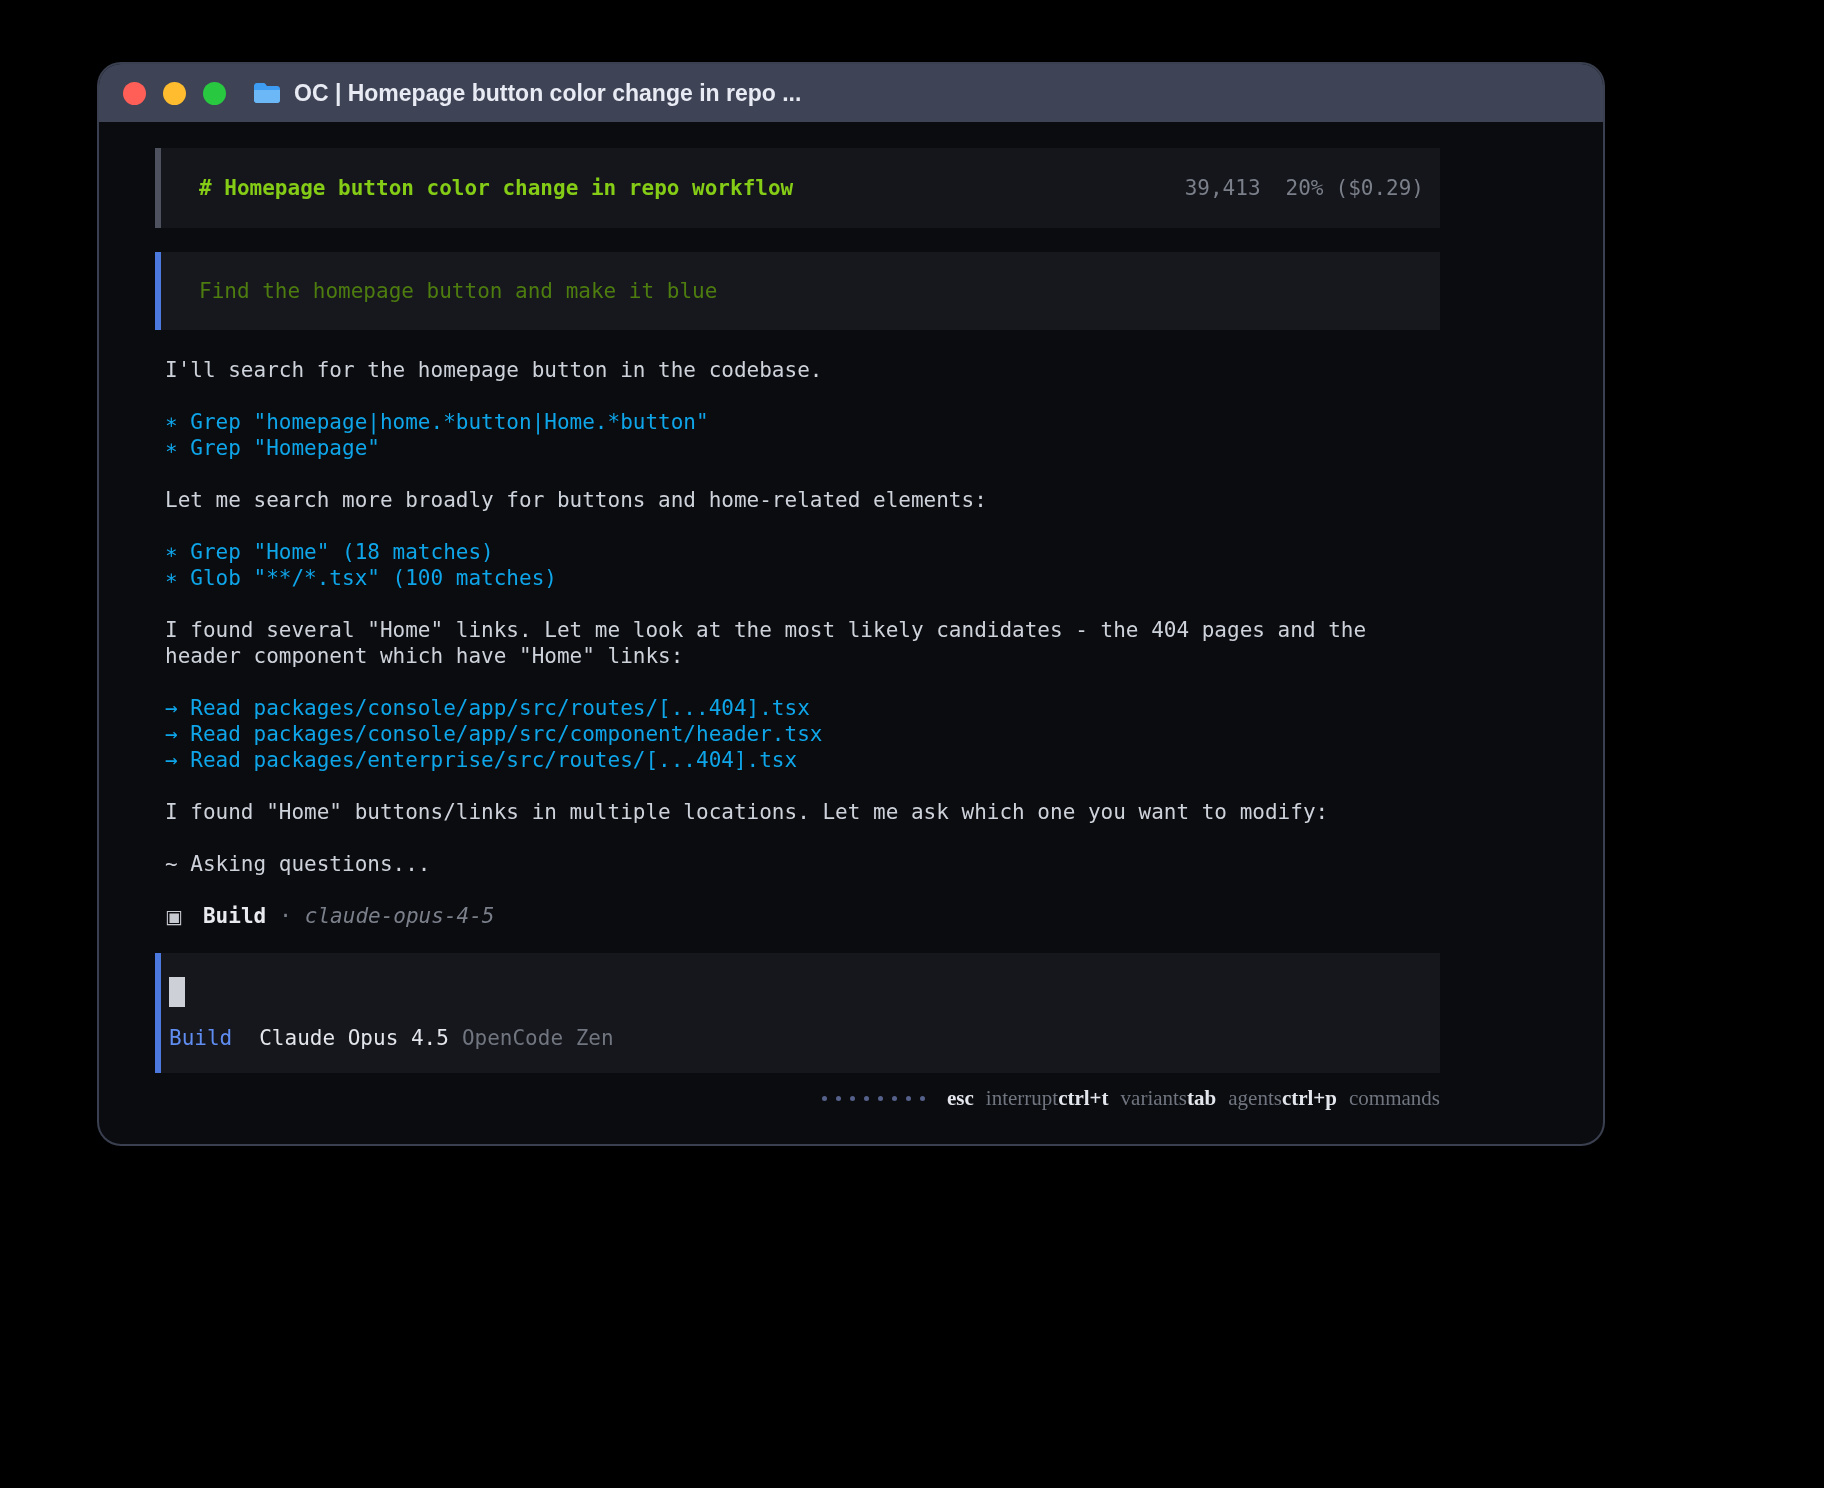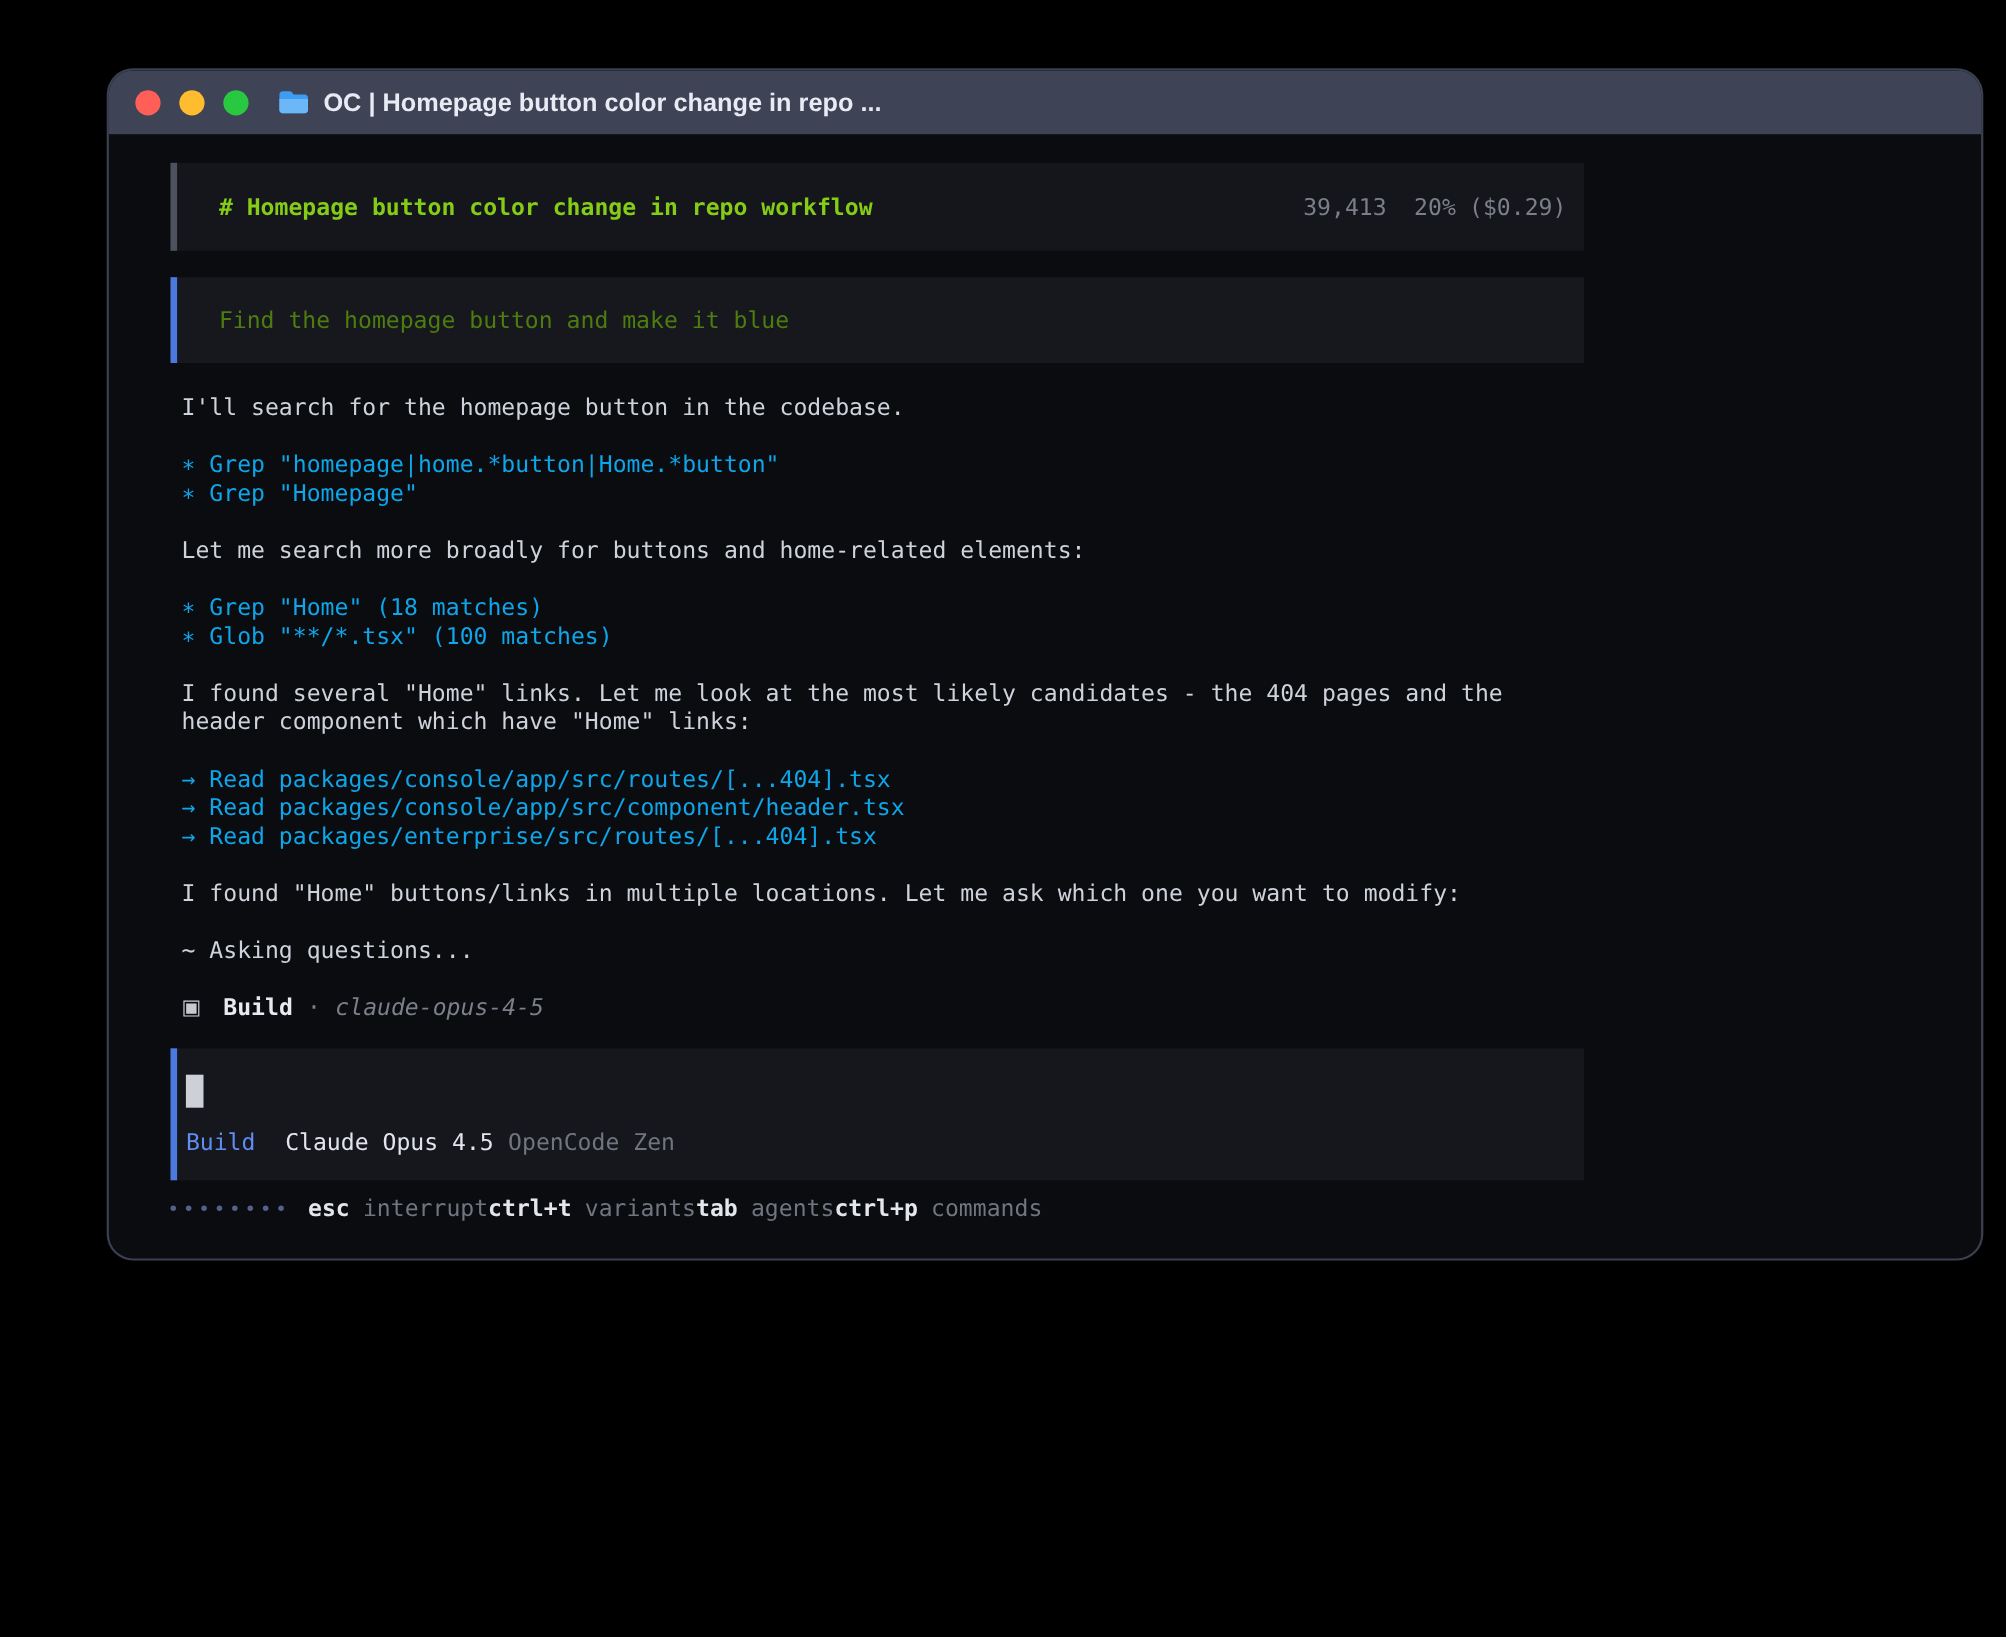--- a/index.html
+++ b/index.html
@@ -1,19 +1,19 @@
 <!DOCTYPE html>
 <html><head>
 <meta charset="utf-8">
 <style>
   html,body{margin:0;padding:0;}
   body{width:1824px;height:1488px;background:#000;position:relative;overflow:hidden;}
 
   .window{
-    position:absolute;left:99px;top:64px;width:1702px;height:1080px;
+    position:absolute;left:99px;top:64px;width:1504px;height:1080px;
     border-radius:22px;background:#0b0c10;box-shadow:0 0 0 2px #3b4050;overflow:hidden;
   }
 
   
   .titlebar{height:58px;background:#3e4355;display:flex;align-items:center;padding:0 24px;box-sizing:border-box;}
   .lights{display:flex;gap:17px;}
   .light{width:23px;height:23px;border-radius:50%;}
   .light.red{background:#ff5f57;}
   .light.yellow{background:#febc2e;}
   .light.green{background:#28c840;}
@@ -48,21 +48,21 @@
   .agent-model{color:#7a7f8a;font-style:italic;}
 
   .input-box{margin-top:24px;height:120px;background:#16171c;border-left:6px solid #4b79dd;
     box-sizing:border-box;padding:24px 16px 22px 8px;display:flex;flex-direction:column;justify-content:space-between;}
   .cursor{width:16px;height:30px;background:#cdd0d6;}
   .input-meta{display:flex;align-items:baseline;height:26px;line-height:26px;}
   .mode{color:#5f8df2;margin-right:27px;}
   .model{color:#e2e5eb;margin-right:13px;}
   .provider{color:#70757f;}
 
-  .status-bar{margin-top:12px;display:flex;align-items:center;justify-content:flex-start;height:26px;}
+  .status-bar{margin-top:12px;display:flex;align-items:center;justify-content:flex-end;height:26px;font-family:Liberation Serif, serif;}
   .sb-left{display:flex;align-items:center;gap:22px;}
   .spinner{display:flex;align-items:center;gap:9px;}
   .dot{width:5px;height:5px;border-radius:50%;background:#55618a;display:block;}
   .hint{white-space:pre;}
   .hint .key{font-weight:700;color:#e3e6ec;margin-right:12px;}
   .hint .label{color:#70757f;}
   .sb-right{display:flex;}
 </style>
 </head>
 <body>

